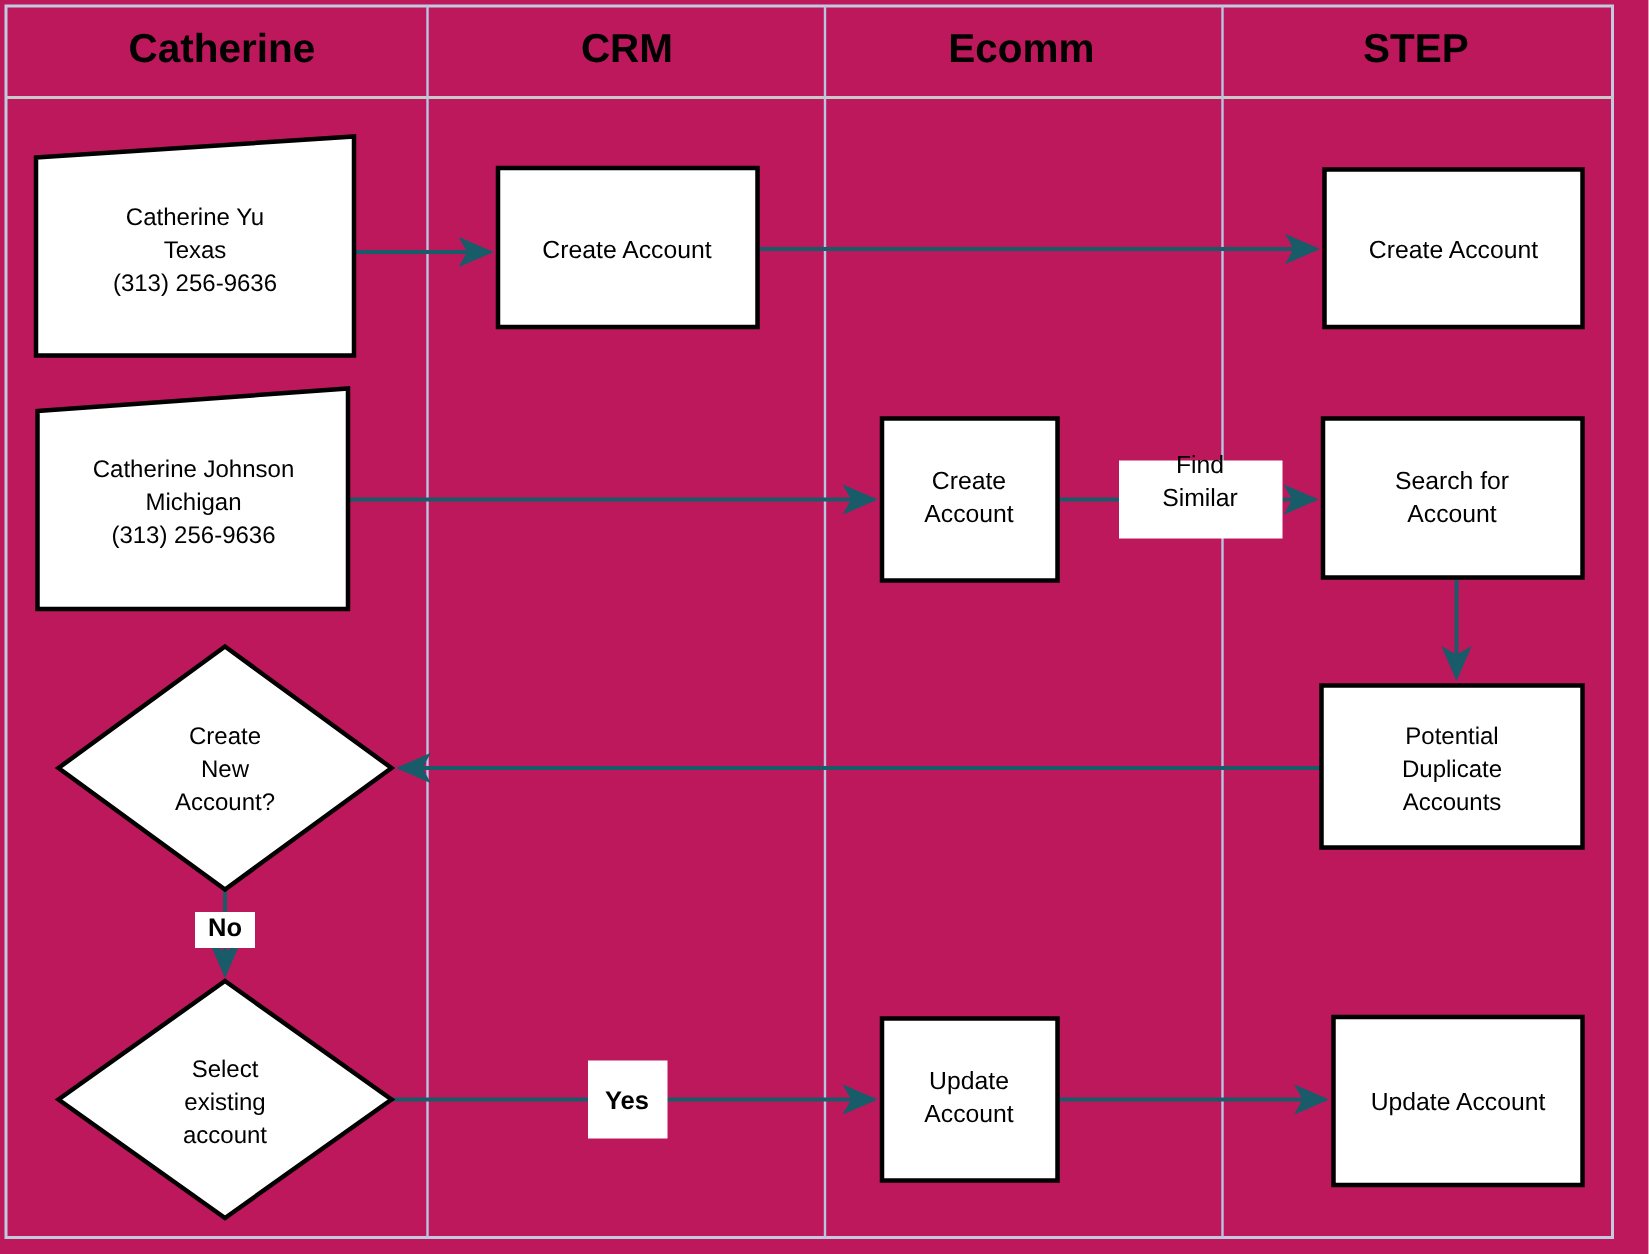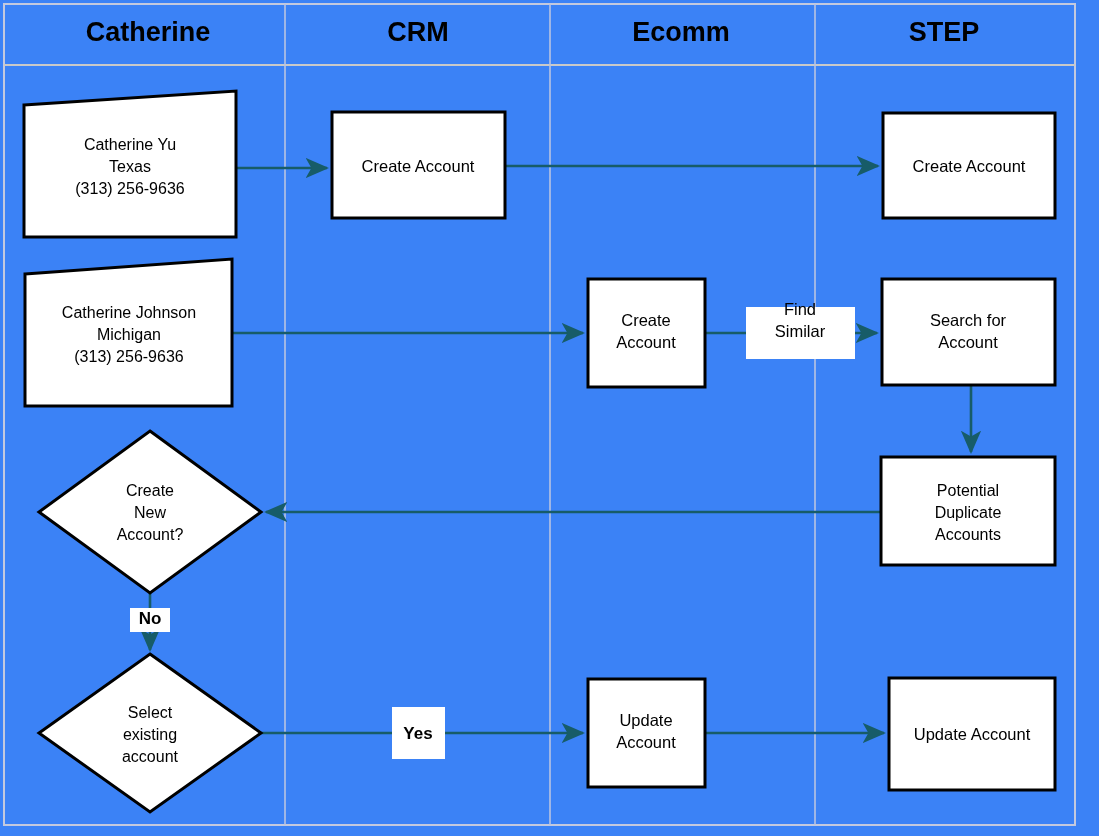--- a/index.html
+++ b/index.html
@@ -6,21 +6,21 @@
   html, body {
     margin: 0;
     padding: 0;
     background: #ffffff;
     font-family: "Liberation Sans", sans-serif;
   }
   #stage {
     position: relative;
     width: 1099px;
     height: 836px;
-    background: #3b82f6;
+    background: #be185d;
     overflow: hidden;
   }
   svg#diagram {
     position: absolute;
     left: 0;
     top: 0;
     width: 1099px;
     height: 836px;
     display: block;
   }

